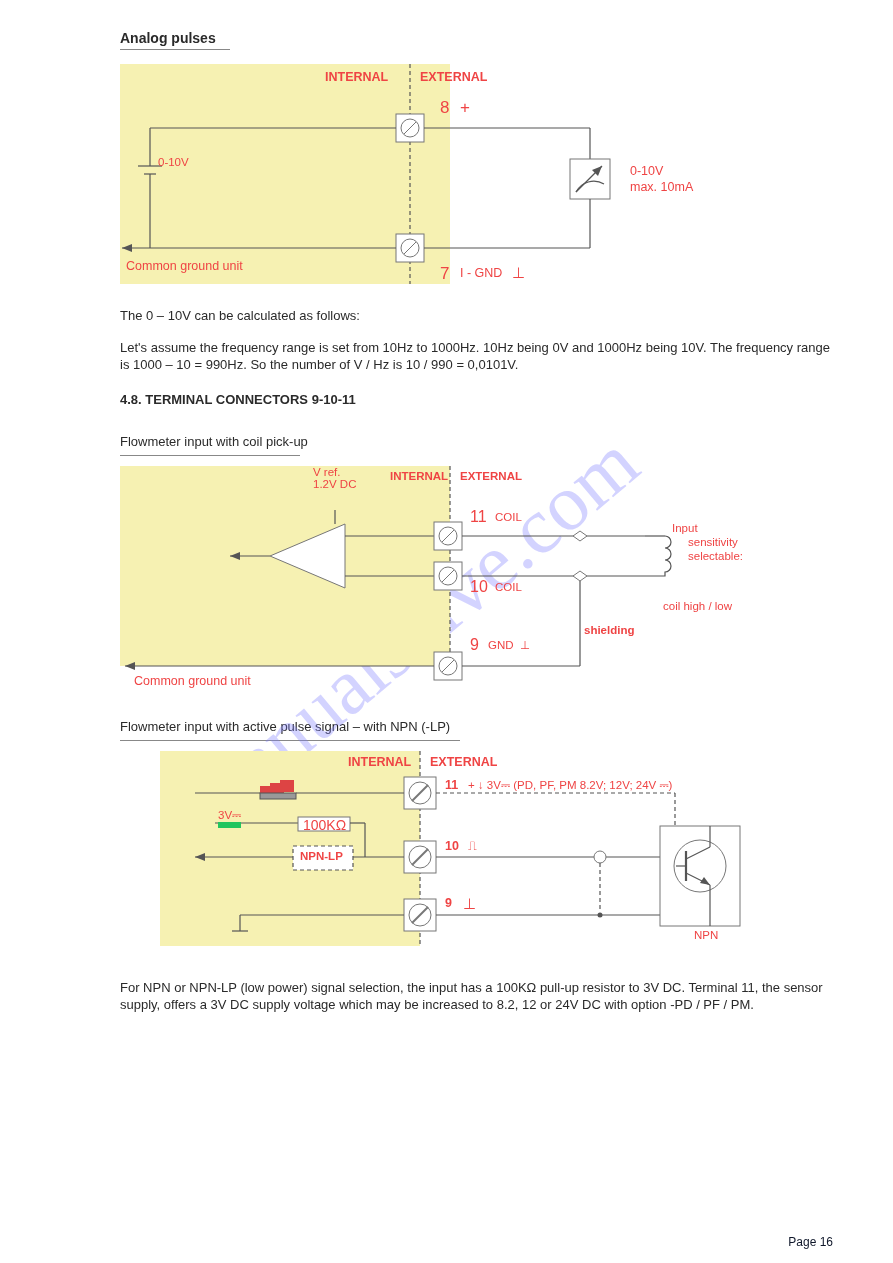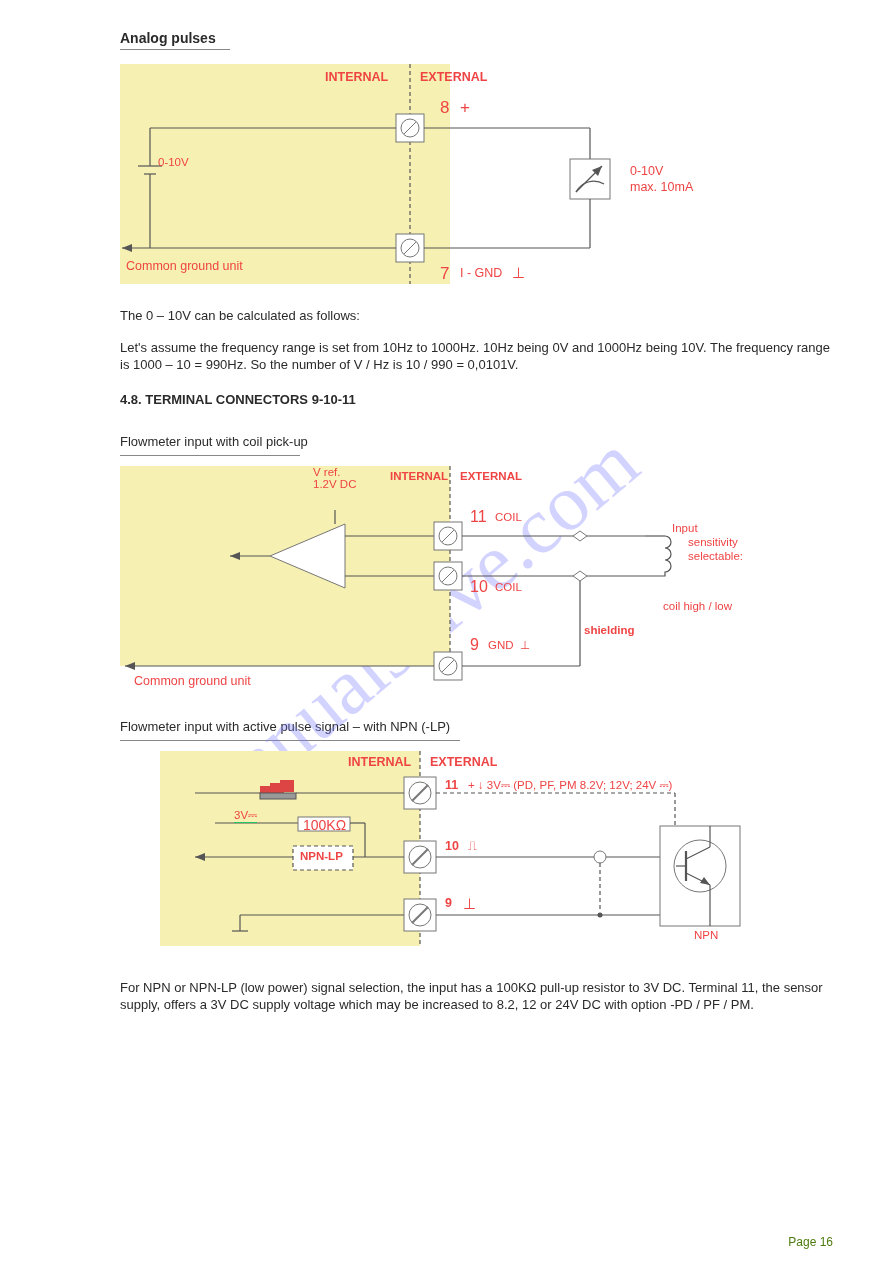--- a/index.html
+++ b/index.html
@@ -79,21 +79,21 @@
     font-family: Georgia, "Times New Roman", serif;
     transform: translate(-50%, -50%) rotate(-40deg);
     pointer-events: none;
     user-select: none;
   }
   .pagenum {
     position: absolute;
     right: 60px;
     bottom: 14px;
     font-size: 12px;
-    color: #4d7c0f;
+    color: #0f172a;
   }
   .terminal {
     stroke: #777;
     fill: #fff;
     stroke-width: 1;
   }
   .term-diag {
     stroke: #777;
     stroke-width: 1;
   }
@@ -292,21 +292,21 @@
       <line x1="566" y1="108" x2="590" y2="96" class="wire"></line>
       <line x1="566" y1="122" x2="590" y2="134" class="wire"></line>
       <polygon points="590,134 580,132 584,126" class="arrow-fill"></polygon>
       <line x1="590" y1="96" x2="590" y2="75" class="wire"></line>
       <line x1="590" y1="134" x2="590" y2="175" class="wire"></line>
     </svg>
     <div class="lbl bold" style="left:228px; top:4px;">INTERNAL</div>
     <div class="lbl bold" style="left:310px; top:4px;">EXTERNAL</div>
     <div class="lbl bold" style="left:325px; top:27px;">11</div>
     <div class="lbl small" style="left:348px; top:28px;">+ ↓ 3V⎓ (PD, PF, PM 8.2V; 12V; 24V ⎓)</div>
-    <div class="lbl small" style="left:114px; top:58px; border-bottom:1px solid #22c55e;">3V⎓</div>
+    <div class="lbl small" style="left:98px; top:58px; border-bottom:6px solid #22c55e;">3V⎓</div>
     <div class="lbl small" style="left:183px; top:66px; font-size:14px;">100KΩ</div>
     <div class="lbl small bold" style="left:180px; top:99px;">NPN-LP</div>
     <div class="lbl bold" style="left:325px; top:88px;">10</div>
     <div class="lbl" style="left:348px; top:88px;">⎍</div>
     <div class="lbl bold" style="left:325px; top:145px;">9</div>
     <div class="lbl" style="left:343px; top:144px; font-size:15px;">⊥</div>
     <div class="lbl small" style="left:574px; top:178px;">NPN</div>
   </div>
 
   <div class="para">For NPN or NPN-LP (low power) signal selection, the input has a 100KΩ pull-up resistor to 3V DC. Terminal 11, the sensor supply, offers a 3V DC supply voltage which may be increased to 8.2, 12 or 24V DC with option -PD / PF / PM.</div>

